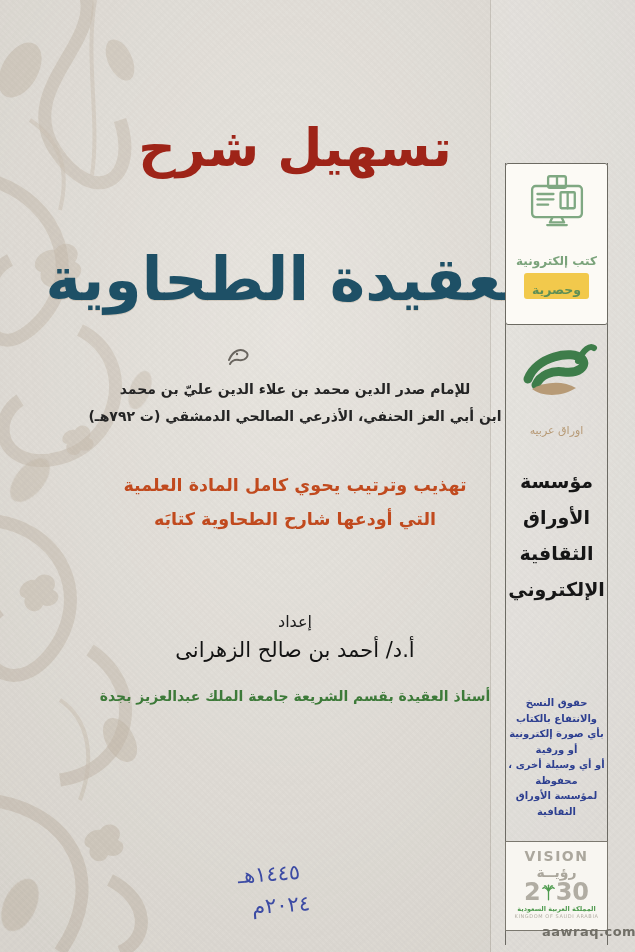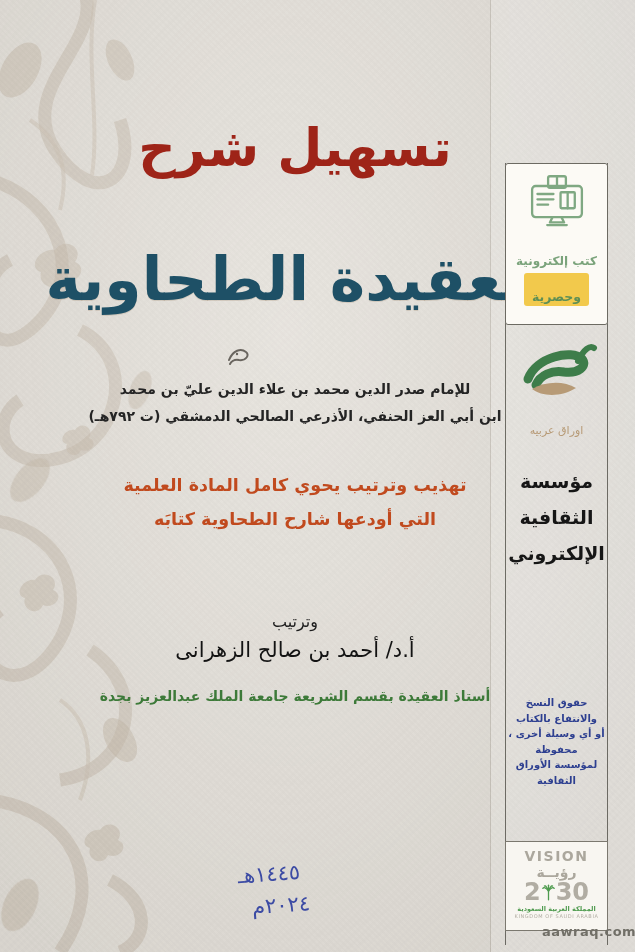--- a/index.html
+++ b/index.html
@@ -70,21 +70,21 @@
     border-left:1px solid rgba(70,68,60,.75); border-right:1px solid rgba(70,68,60,.75);
   }
   .badge{
     position:absolute; left:-1px; top:0; width:101px; height:160px;
     background:#fcfaf5; border:1px solid #6c6a62; border-radius:3px;
     text-align:center;
   }
   .badge .icon{margin-top:10px;}
   .badge-line1{font-size:12px; font-weight:bold; color:#7aa37b; direction:rtl; margin-top:20px;}
   .badge-chip{
-    display:inline-block; margin-top:5px; padding:16px 8px 2px;
+    display:inline-block; margin-top:5px; padding:9px 8px 2px;
     background:#f2c94c; border-radius:3px;
     font-size:12.5px; font-weight:bold; color:#5f8f55; direction:rtl;
   }
   .brand{position:absolute; left:0; top:178px; width:100%; text-align:center;}
   .brand-text{font-size:11px; color:#b79a76; direction:rtl; margin-top:17px;}
   .publisher{
     position:absolute; left:0; top:300px; width:100%;
     text-align:center; direction:rtl;
     font-size:19px; font-weight:bold; color:#161616; line-height:36px;
   }
@@ -159,21 +159,21 @@
   <div class="author">
     <div>للإمام صدر الدين محمد بن علاء الدين عليّ بن محمد</div>
     <div>ابن أبي العز الحنفي، الأذرعي الصالحي الدمشقي (ت ٧٩٢هـ)</div>
   </div>
 
   <div class="subtitle">
     <div>تهذيب وترتيب يحوي كامل المادة العلمية</div>
     <div>التي أودعها شارح الطحاوية كتابَه</div>
   </div>
 
-  <div class="prep-label">وترتيب</div>
+  <div class="prep-label">إعداد</div>
   <div class="preparer">أ.د/ أحمد بن صالح الزهرانى</div>
   <div class="preparer-title">أستاذ العقيدة بقسم الشريعة جامعة الملك عبدالعزيز  بجدة</div>
 
   <div class="dates">
     <span>١٤٤٥هـ</span>
     <span class="greg">٢٠٢٤م</span>
   </div>
 
   <aside class="sidebar">
 
@@ -198,26 +198,28 @@
       <svg width="86" height="62" viewBox="0 0 86 62">
         <path d="M14 38 C 22 16, 58 8, 68 18 C 74 25, 64 33, 50 31 C 38 29, 26 34, 22 44" fill="none" stroke="#3e7d4a" stroke-width="9" stroke-linecap="round"></path>
         <path d="M64 20 C 70 8, 76 4, 80 7" fill="none" stroke="#3e7d4a" stroke-width="6" stroke-linecap="round"></path>
         <path d="M18 48 C 32 40, 50 40, 62 47 C 48 56, 28 56, 18 48 Z" fill="#b79a76"></path>
       </svg>
       <div class="brand-text">اوراق عربيه</div>
     </div>
 
     <div class="publisher">
       <div>مؤسسة</div>
+      <div>الأوراق</div>
       <div>الثقافية</div>
       <div>الإلكتروني</div>
     </div>
 
     <div class="copyright">
       <div>حقوق النسخ والانتفاع بالكتاب</div>
+      <div>بأي صورة إلكترونية أو ورقية</div>
       <div>أو أي وسيلة أخرى ، محفوظة</div>
       <div>لمؤسسة الأوراق الثقافية</div>
     </div>
 
     <div class="vision-box">
       <div class="vision-row">
         <span>VISION</span>
         <span> </span>
         <span>رؤيــة</span>
       </div>

